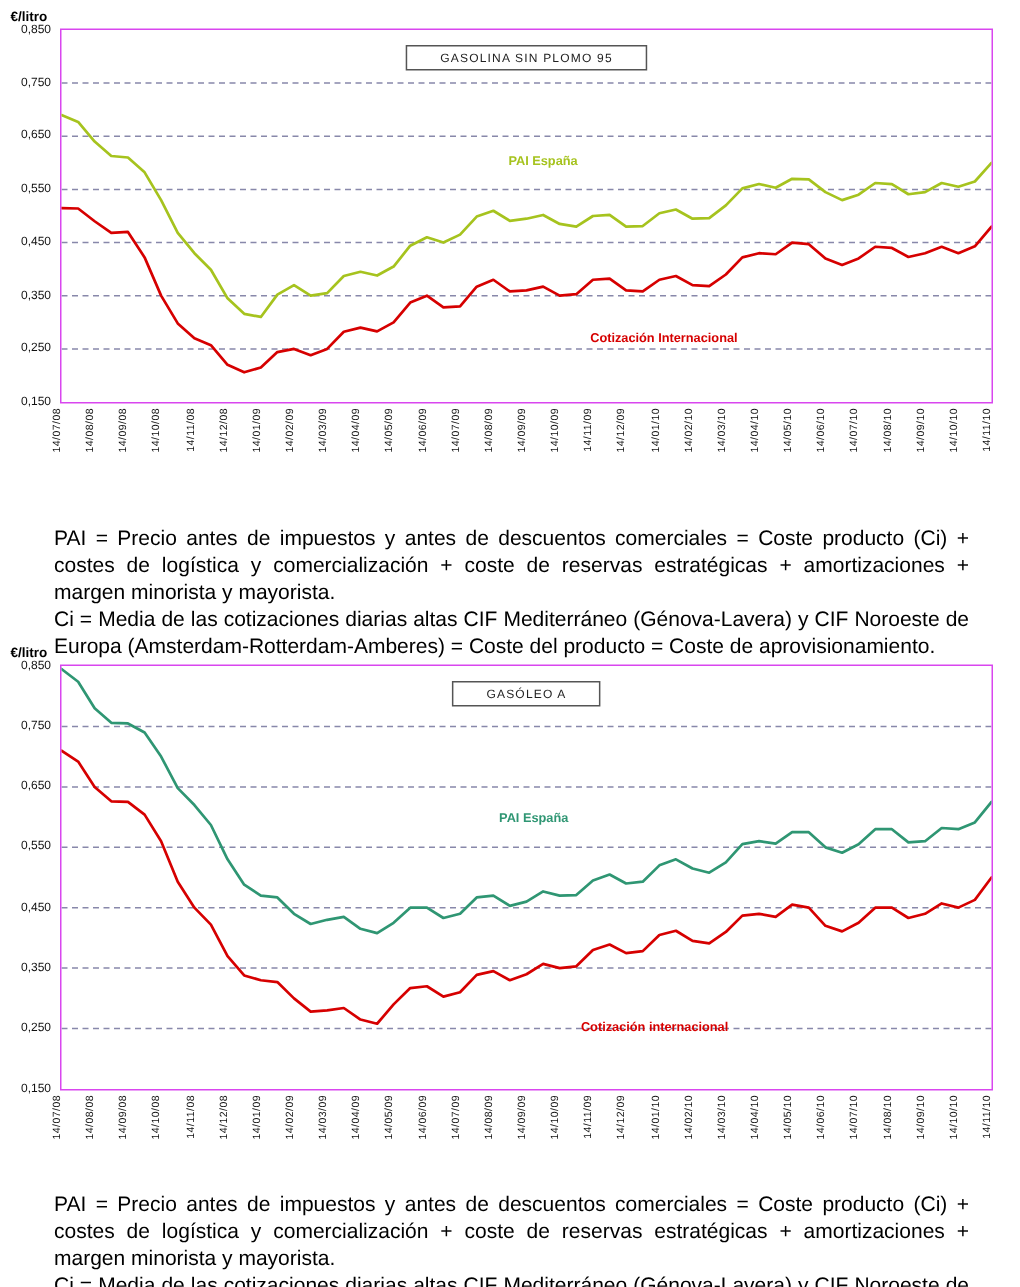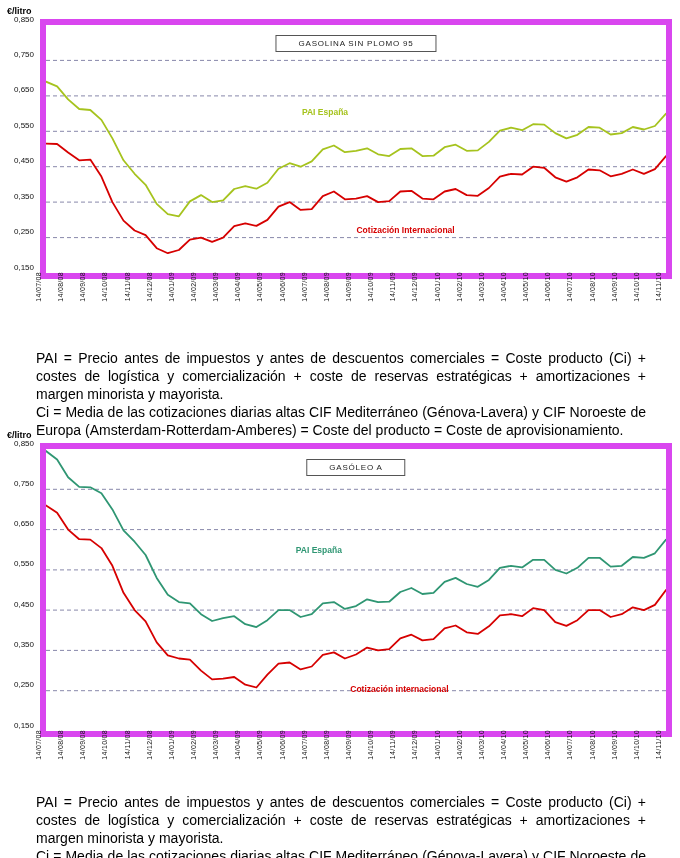--- a/index.html
+++ b/index.html
@@ -4,30 +4,30 @@
 <style>
   html,body{margin:0;padding:0;}
   body{
     width:680px;height:858px;position:relative;overflow:hidden;background:#fff;
     font-family:"Liberation Sans", sans-serif;color:#111;
   }
   .chart{position:absolute;left:4px;width:672px;}
   #chart0{top:6px;height:320px;}
   #chart1{top:430px;height:352px;}
   .unit{position:absolute;top:0;left:3px;font-size:9px;font-weight:bold;color:#000;}
-  .plot{position:absolute;left:36px;top:13px;width:620px;border:6px solid #d946ef;background:#fff;}
+  .plot{position:absolute;left:36px;top:13px;width:620px;border:1px solid #d946ef;background:#fff;}
   #chart0 .plot{height:248px;}
   #chart1 .plot{height:282px;}
   .plotsvg{position:absolute;left:0;top:0;width:100%;height:100%;}
   .titlebox{
     position:absolute;top:10px;left:50%;transform:translateX(-50%);
     border:1px solid #555;background:#fff;padding:3px 22px;
     font-size:8px;letter-spacing:0.8px;color:#222;white-space:nowrap;
   }
-  .slabel{position:absolute;font-size:8.5px;font-weight:bold;white-space:nowrap;}
+  .slabel{position:absolute;font-size:8.5px;font-weight:bold;white-space:nowrap;margin-left:42px;}
   .ylabels{position:absolute;left:0;top:13px;width:33px;}
   #chart0 .ylabels{height:248px;}
   #chart1 .ylabels{height:282px;}
   .ylabels span{position:absolute;right:3px;font-size:8px;color:#111;}
   .xlabels{position:absolute;left:36px;width:622px;height:52px;}
   #chart0 .xlabels{top:264px;}
   #chart1 .xlabels{top:298px;}
   .xlabels span{
     position:absolute;top:2px;
     writing-mode:vertical-rl;transform:rotate(180deg);

